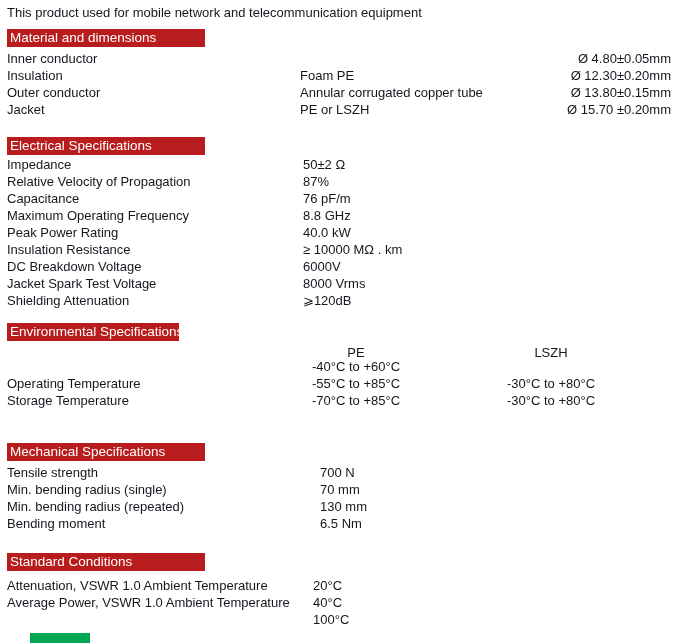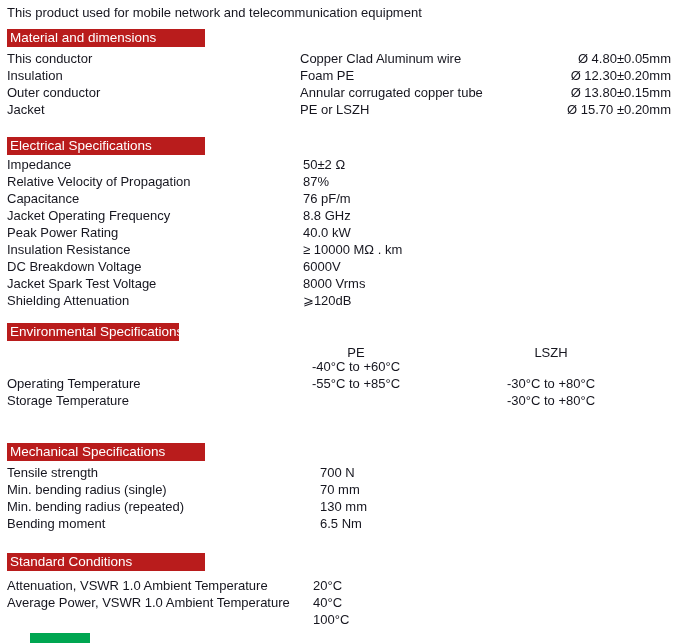--- a/index.html
+++ b/index.html
@@ -28,22 +28,21 @@
   .bottom-sliver{position:absolute;left:30px;top:633px;width:60px;height:10px;background:#00A651;}
 </style>
 </head>
 <body>
 
 <div class="title">This product used for mobile network and telecommunication equipment</div>
 
 <div class="sec" style="top:29px">
   <div class="hdr" style="width:198px">Material and dimensions</div>
   <div class="row" style="top:21px">
-    <span class="lab">This conductor</span>
-    <span class="v-mat">Copper Clad Aluminum wire</span>
+    <span class="lab">Inner conductor</span>
     <span class="dia">Ø 4.80±0.05mm</span>
   </div>
   <div class="row" style="top:38px">
     <span class="lab">Insulation</span>
     <span class="v-mat">Foam PE</span>
     <span class="dia">Ø 12.30±0.20mm</span>
   </div>
   <div class="row" style="top:55px">
     <span class="lab">Outer conductor</span>
     <span class="v-mat">Annular corrugated copper tube</span>
@@ -64,21 +63,21 @@
   </div>
   <div class="row" style="top:36px">
     <span class="lab">Relative Velocity of Propagation</span>
     <span class="v-elec">87%</span>
   </div>
   <div class="row" style="top:53px">
     <span class="lab">Capacitance</span>
     <span class="v-elec">76 pF/m</span>
   </div>
   <div class="row" style="top:70px">
-    <span class="lab">Jacket Operating Frequency</span>
+    <span class="lab">Maximum Operating Frequency</span>
     <span class="v-elec">8.8 GHz</span>
   </div>
   <div class="row" style="top:87px">
     <span class="lab">Peak Power Rating</span>
     <span class="v-elec">40.0 kW</span>
   </div>
   <div class="row" style="top:104px">
     <span class="lab">Insulation Resistance</span>
     <span class="v-elec">≥ 10000 MΩ . km</span>
   </div>
@@ -105,20 +104,21 @@
   <div class="row" style="top:35px">
     <span class="pe">-40°C to +60°C</span>
   </div>
   <div class="row" style="top:52px">
     <span class="lab">Operating Temperature</span>
     <span class="pe">-55°C to +85°C</span>
     <span class="lszh">-30°C to +80°C</span>
   </div>
   <div class="row" style="top:69px">
     <span class="lab">Storage Temperature</span>
+    <span class="pe">-70°C to +85°C</span>
     <span class="lszh">-30°C to +80°C</span>
   </div>
 </div>
 
 <div class="sec" style="top:443px">
   <div class="hdr" style="width:198px">Mechanical Specifications</div>
   <div class="row" style="top:21px">
     <span class="lab">Tensile strength</span>
     <span class="v-mech">700 N</span>
   </div>

